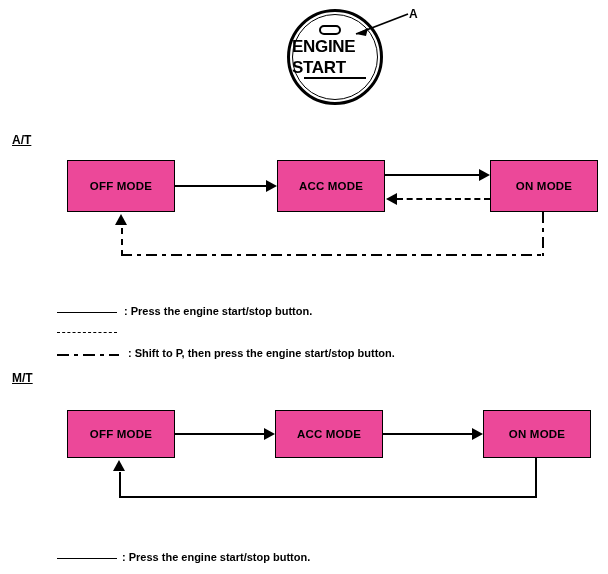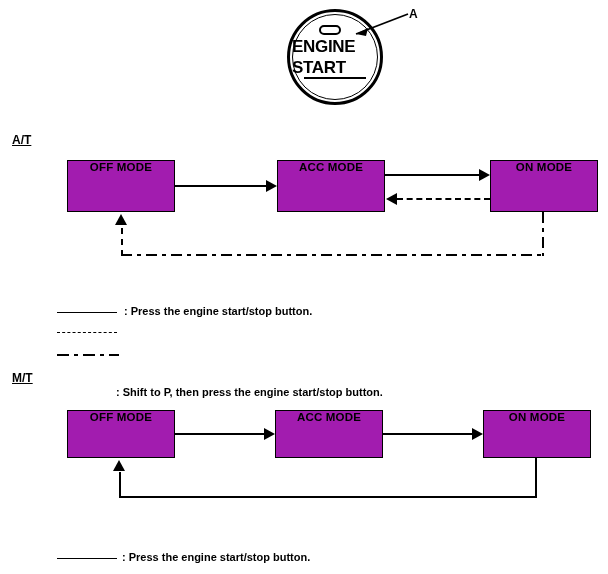--- a/index.html
+++ b/index.html
@@ -86,22 +86,23 @@
   .section-label {
     font-size: 12px;
     font-weight: bold;
     text-decoration: underline;
   }
 
   
   .mode-box {
     border: 1.5px solid #000;
     box-sizing: border-box;
-    background: #a21caf;
+    background: #ec4899;
     display: flex;
+    align-items: center;
     justify-content: center;
     font-size: 11.5px;
     font-weight: bold;
     letter-spacing: 0.2px;
   }
 
   
   .hline-solid {
     height: 0;
     border-top: 2px solid #000;
@@ -227,21 +228,21 @@
   </div>
   <div class="abs legend-text" style="left:124px; top:305px;">: Press the engine start/stop button.</div>
 
   <div class="abs" style="left:57px; top:332px; width:60px;">
     <div class="legend-swatch-dashed"></div>
   </div>
 
   <div class="abs" style="left:57px; top:354px; width:62px;">
     <div class="legend-swatch-dashdot"></div>
   </div>
-  <div class="abs legend-text" style="left:116px; top:347px;margin-top:39px;">: Shift to P, then press the engine start/stop button.</div>
+  <div class="abs legend-text" style="left:128px; top:347px;">: Shift to P, then press the engine start/stop button.</div>
 
   <div class="abs section-label" style="left:12px; top:371px;">M/T</div>
 
   <div class="abs mode-box" style="left:67px; top:410px; width:108px; height:48px;">
     <span>OFF MODE</span>
   </div>
 
   <div class="abs mode-box" style="left:275px; top:410px; width:108px; height:48px;">
     <span>ACC MODE</span>
   </div>

